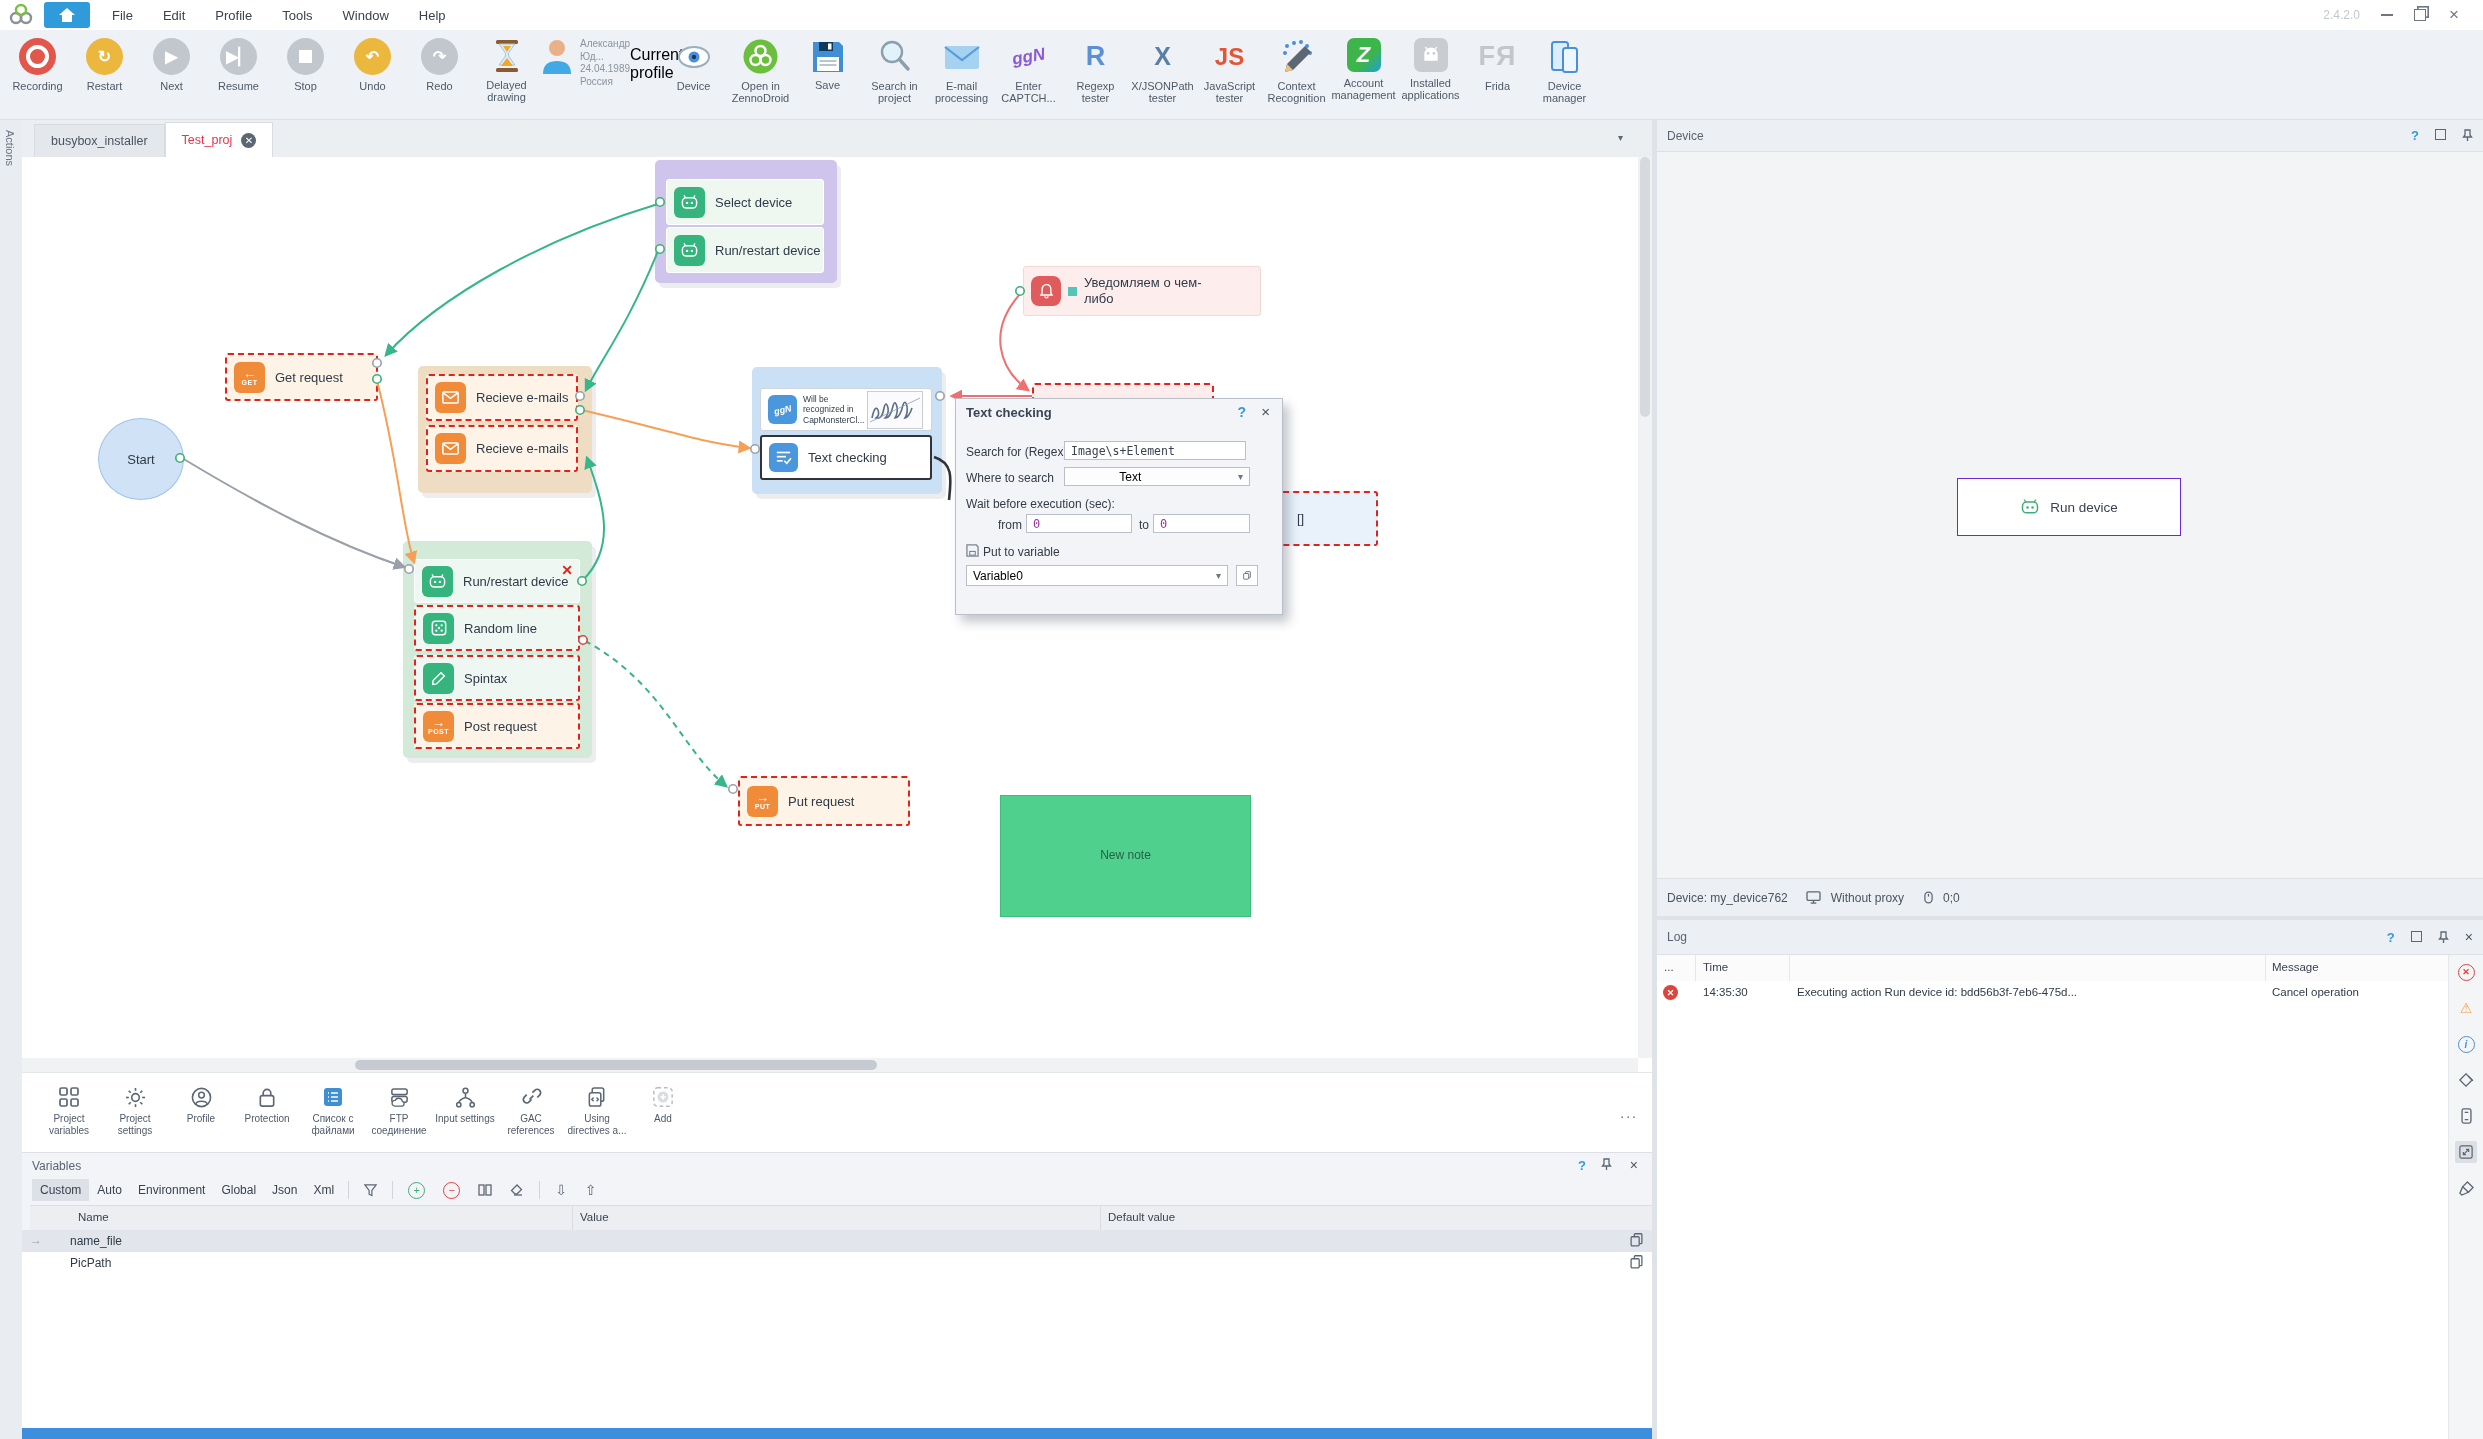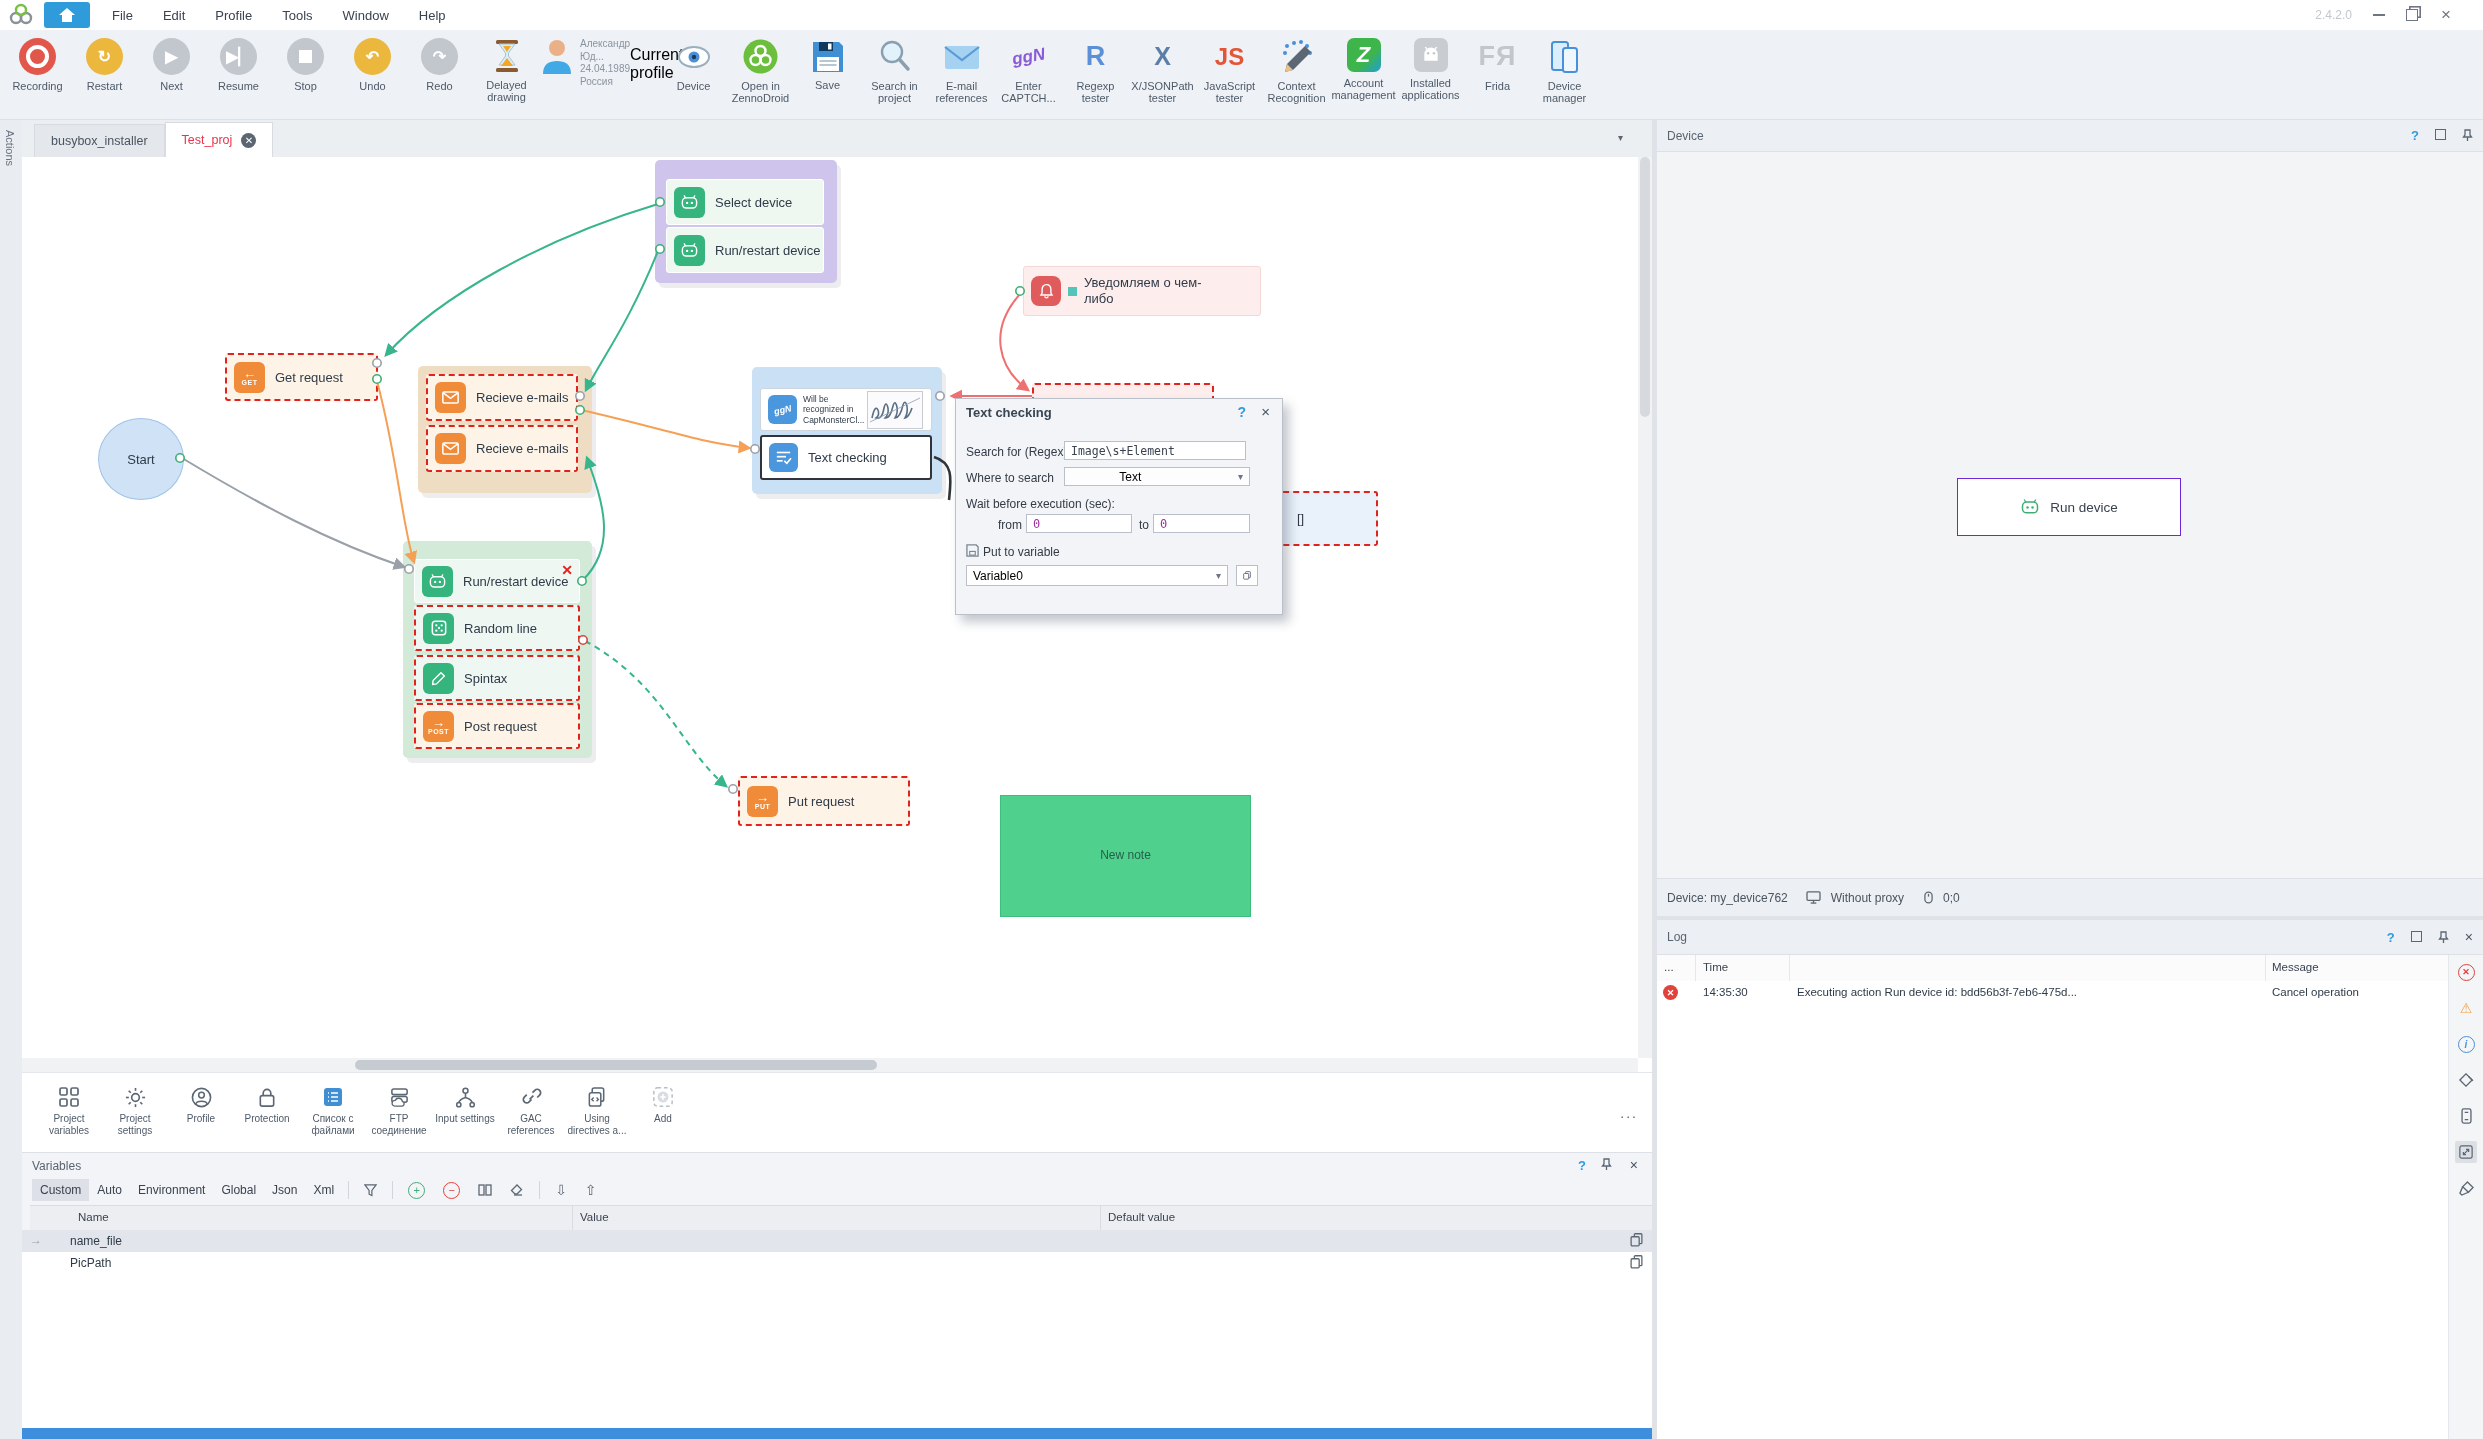--- a/index.html
+++ b/index.html
@@ -2,21 +2,21 @@
 <html><head>
 <meta charset="utf-8">
 <style>
   html,body{margin:0;padding:0;background:#c9ced6;font-family:"Liberation Sans",sans-serif;}
   #page{position:relative;width:2483px;height:1439px;background:#ffffff;overflow:hidden;font-family:"Liberation Sans",sans-serif;}
   .abs{position:absolute;}
   
   .titlebar{left:0;top:0;width:2483px;height:30px;background:#ffffff;border-bottom:1px solid #e8eaee;display:flex;align-items:center;}
   .menu-item{font-size:13px;color:#3a4350;margin-right:30px;cursor:default;}
   .home-btn{width:46px;height:26px;background:#2f9bdb;border-radius:3px;margin:0 22px 0 10px;display:flex;align-items:center;justify-content:center;}
-  .win-ctrls{margin-left:auto;display:flex;align-items:center;gap:21px;padding-right:30px;}
+  .win-ctrls{margin-left:auto;display:flex;align-items:center;gap:21px;padding-right:22px;}
   .version{font-size:12px;color:#c2c8d0;}
   .wc{color:#6d7682;font-size:14px;width:14px;text-align:center;}
   .wc-min{display:inline-block;width:12px;height:2px;background:#6d7682;}
   .wc-max{display:inline-block;width:10px;height:10px;border:1.6px solid #6d7682;box-shadow:3px -3px 0 -1.6px #fff,3px -3px 0 0 #6d7682;}
   
   .toolbar{left:0;top:30px;width:2483px;height:90px;background:#eef1f5;border-bottom:1px solid #dde1e7;display:flex;align-items:flex-start;padding-left:4px;box-sizing:border-box;}
   .titem{width:67px;flex:none;display:flex;flex-direction:column;align-items:center;padding-top:8px;}
   .titem .tlab{margin-top:5px;font-size:11px;color:#4e5a68;text-align:center;line-height:1.12;}
   .cbtn{width:37px;height:37px;border-radius:50%;display:flex;align-items:center;justify-content:center;color:#fff;font-size:16px;font-weight:bold;}
   .c-red{background:#e2574c;} .c-yel{background:#ecb73d;} .c-gray{background:#c2c7cd;}
@@ -233,21 +233,21 @@
       </span>
       <span class="tlab">Search in project</span>
     </div>
     <div class="titem">
       <span>
         <svg width="38" height="37" viewBox="0 0 38 37">
             <rect x="2" y="8" width="34" height="23" rx="2" fill="#a6d2f2"></rect>
             <path d="M2 9 L19 22 L36 9" fill="none" stroke="#5a9bd6" stroke-width="2.2"></path>
           </svg>
       </span>
-      <span class="tlab">E-mail references</span>
+      <span class="tlab">E-mail processing</span>
     </div>
     <div class="titem">
       <span class="lettericon" style="color:#8a5bd6;font-style:italic;font-size:17px;transform:rotate(-10deg)">ggN</span>
       <span class="tlab">Enter CAPTCH...</span>
     </div>
     <div class="titem">
       <span class="lettericon" style="color:#5b8fd6;font-size:27px">R</span>
       <span class="tlab">Regexp tester</span>
     </div>
     <div class="titem">

